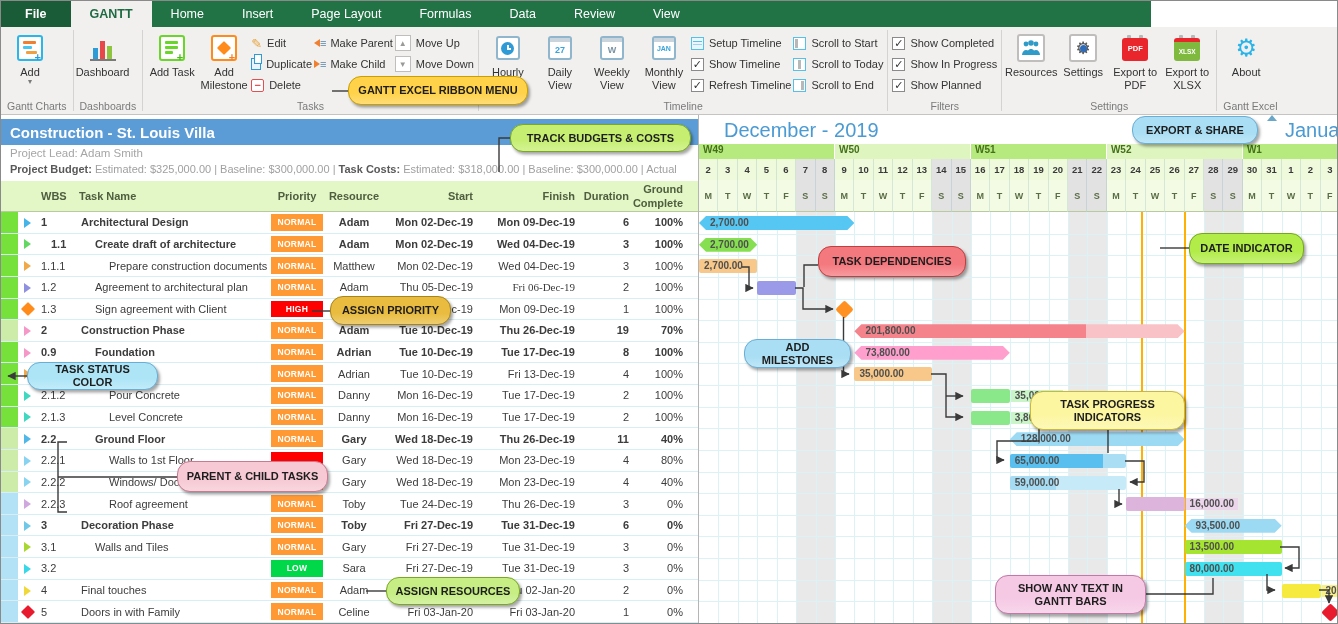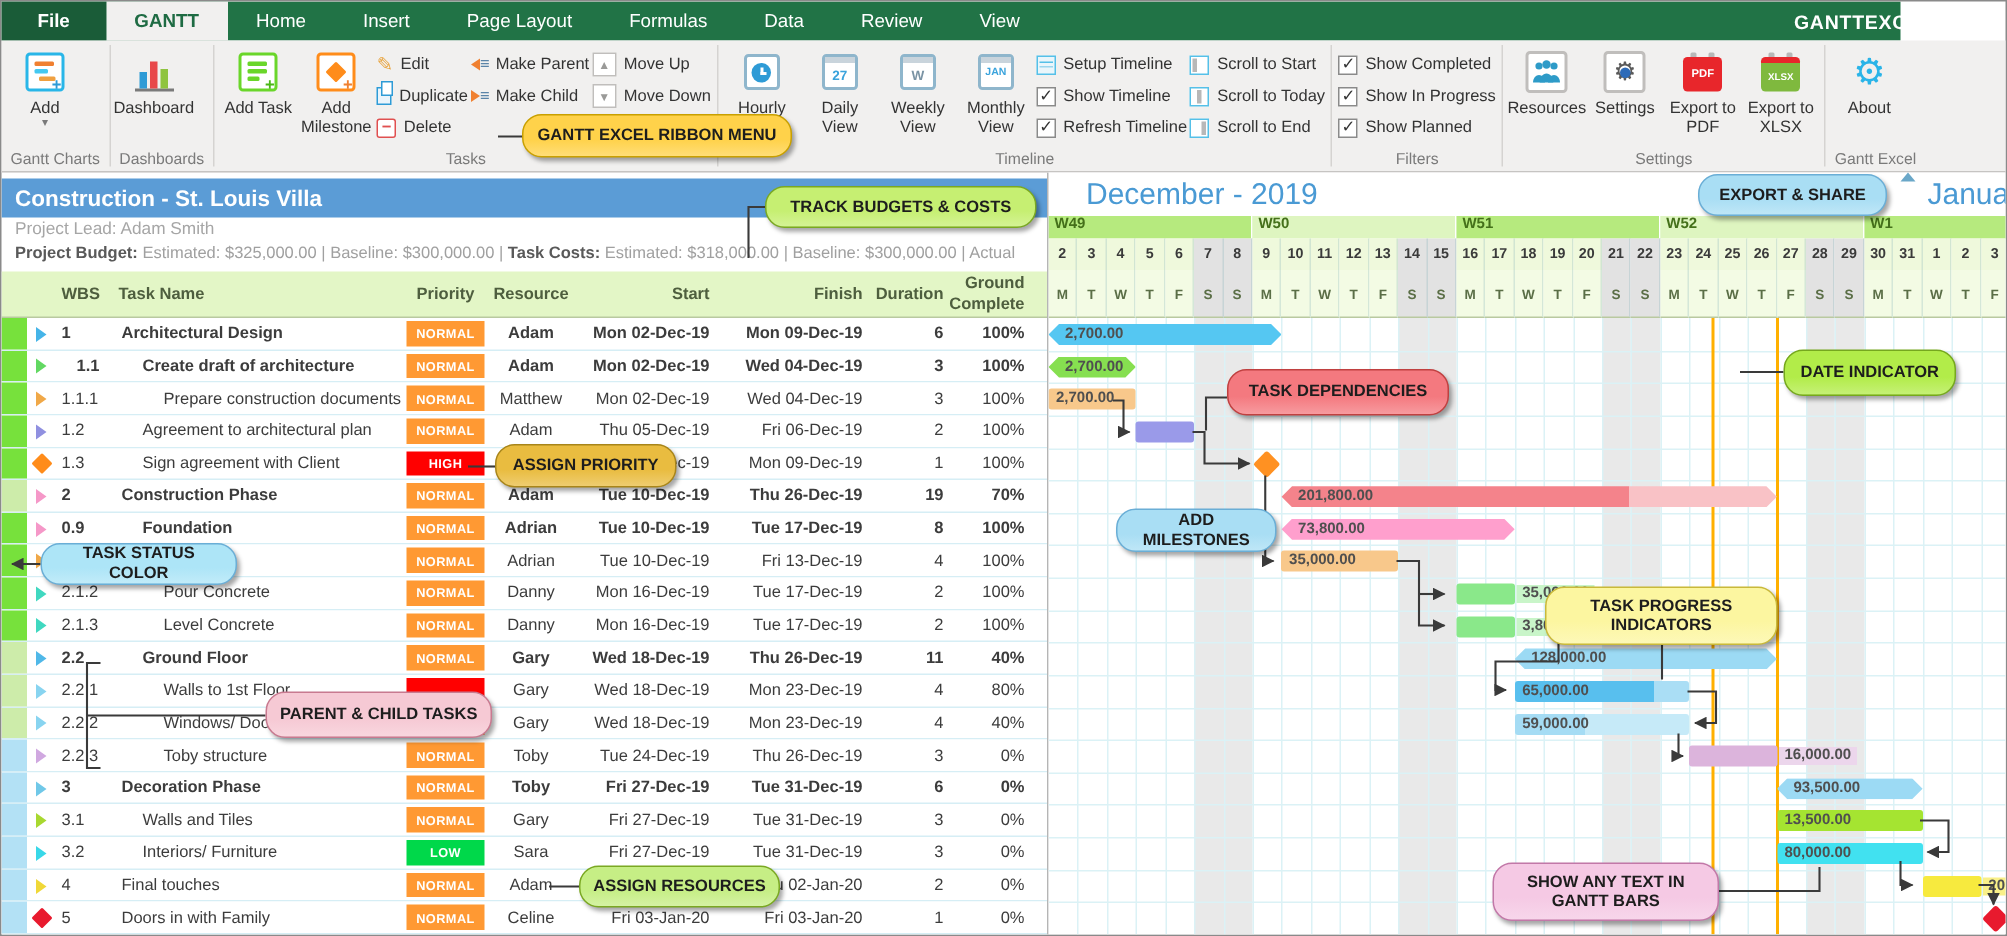--- a/index.html
+++ b/index.html
@@ -1,19 +1,19 @@
 <!DOCTYPE html>
 <html><head>
 <meta charset="utf-8">
 <style>
   html,body{margin:0;padding:0;background:#cfcfcf;font-family:"Liberation Sans","DejaVu Sans",sans-serif;}
   #app{position:relative;width:1338px;height:624px;background:#fff;overflow:hidden;border:1px solid #8a8a8a;box-sizing:border-box;}
   .abs{position:absolute;}
   
-  #tabbar{left:0;top:0;width:1266px;height:26px;background:#217346;display:flex;align-items:stretch;}
+  #tabbar{left:0;top:0;width:1150px;height:26px;background:#217346;display:flex;align-items:stretch;}
   .tab{display:flex;align-items:center;padding:0 19px;color:#fff;font-size:12.5px;cursor:default;}
   .tab.file{background:#1a5c38;font-weight:bold;padding:0 24px;}
   .tab.active{background:#f1f0ef;color:#1e6b43;font-weight:bold;}
   #brand{position:absolute;right:12px;top:0;height:26px;display:flex;align-items:center;color:#fff;font-weight:bold;font-size:13px;letter-spacing:.5px;}
   
   #ribbon{left:0;top:26px;width:1338px;height:88px;background:#f1f0ef;border-bottom:1px solid #c6c4c2;display:flex;align-items:stretch;box-sizing:border-box;}
   .rgroup{position:relative;display:flex;flex-direction:column;padding:2px 4px 0 4px;}
   .rgroup .gbody{flex:1;display:flex;align-items:flex-start;gap:2px;}
   .rgroup .gname{text-align:center;font-size:10.5px;color:#7a7a7a;padding:1px 2px 2px;}
   .gsep{width:1px;background:#d5d3d1;margin:3px 0;}
@@ -407,21 +407,21 @@
         <div class="tcell" style="left: 640px; width: 52px; justify-content: flex-end; padding-right: 10px; box-sizing: border-box;">100%</div>
       </div>
       <div class="trow" style="top: 64.8947px; height: 21.6316px;">
         <div class="strip" style="background: rgb(119, 225, 60);"></div>
         <div class="chev" style="border-left: 7px solid rgb(144, 144, 224); top: 5.81579px;"></div>
         <div class="tcell" style="left: 40px; width: 38px; justify-content: flex-start;">1.2</div>
         <div class="tcell" style="left: 78px; width: 190px; justify-content: flex-start; padding-left: 16px; box-sizing: border-box;">Agreement to architectural plan</div>
         <div class="prio" style="left: 270px; width: 52px; background: rgb(255, 153, 51);">NORMAL</div>
         <div class="tcell" style="left: 324px; width: 58px; justify-content: center;">Adam</div>
         <div class="tcell" style="left: 384px; width: 98px; justify-content: flex-end; padding-right: 10px; box-sizing: border-box;">Thu 05-Dec-19</div>
-        <div class="tcell" style="left: 484px; width: 100px; justify-content: flex-end; padding-right: 10px; box-sizing: border-box;">Fri 06-Dec-19</div>
+        <div class="tcell" style="left: 484px; width: 100px; justify-content: flex-end; padding-right: 10px; box-sizing: border-box; font-family: Liberation Serif, serif;">Fri 06-Dec-19</div>
         <div class="tcell" style="left: 586px; width: 52px; justify-content: flex-end; padding-right: 10px; box-sizing: border-box;">2</div>
         <div class="tcell" style="left: 640px; width: 52px; justify-content: flex-end; padding-right: 10px; box-sizing: border-box;">100%</div>
       </div>
       <div class="trow" style="top: 86.5263px; height: 21.6316px;">
         <div class="strip" style="background: rgb(119, 225, 60);"></div>
         <div class="rdiamond" style="background: rgb(255, 140, 26); top: 5.81579px;"></div>
         <div class="tcell" style="left: 40px; width: 38px; justify-content: flex-start;">1.3</div>
         <div class="tcell" style="left: 78px; width: 190px; justify-content: flex-start; padding-left: 16px; box-sizing: border-box;">Sign agreement with Client</div>
         <div class="prio" style="left: 270px; width: 52px; background: rgb(255, 0, 0);">HIGH</div>
         <div class="tcell" style="left: 324px; width: 58px; justify-content: center;"></div>
@@ -523,21 +523,21 @@
         <div class="tcell" style="left: 324px; width: 58px; justify-content: center;">Gary</div>
         <div class="tcell" style="left: 384px; width: 98px; justify-content: flex-end; padding-right: 10px; box-sizing: border-box;">Wed 18-Dec-19</div>
         <div class="tcell" style="left: 484px; width: 100px; justify-content: flex-end; padding-right: 10px; box-sizing: border-box;">Mon 23-Dec-19</div>
         <div class="tcell" style="left: 586px; width: 52px; justify-content: flex-end; padding-right: 10px; box-sizing: border-box;">4</div>
         <div class="tcell" style="left: 640px; width: 52px; justify-content: flex-end; padding-right: 10px; box-sizing: border-box;">40%</div>
       </div>
       <div class="trow" style="top: 281.211px; height: 21.6316px;">
         <div class="strip" style="background: rgb(179, 225, 245);"></div>
         <div class="chev" style="border-left: 7px solid rgb(208, 168, 224); top: 5.81579px;"></div>
         <div class="tcell" style="left: 40px; width: 38px; justify-content: flex-start;">2.2.3</div>
-        <div class="tcell" style="left: 78px; width: 190px; justify-content: flex-start; padding-left: 30px; box-sizing: border-box;">Toby structure</div>
+        <div class="tcell" style="left: 78px; width: 190px; justify-content: flex-start; padding-left: 30px; box-sizing: border-box;">Roof agreement</div>
         <div class="prio" style="left: 270px; width: 52px; background: rgb(255, 153, 51);">NORMAL</div>
         <div class="tcell" style="left: 324px; width: 58px; justify-content: center;">Toby</div>
         <div class="tcell" style="left: 384px; width: 98px; justify-content: flex-end; padding-right: 10px; box-sizing: border-box;">Tue 24-Dec-19</div>
         <div class="tcell" style="left: 484px; width: 100px; justify-content: flex-end; padding-right: 10px; box-sizing: border-box;">Thu 26-Dec-19</div>
         <div class="tcell" style="left: 586px; width: 52px; justify-content: flex-end; padding-right: 10px; box-sizing: border-box;">3</div>
         <div class="tcell" style="left: 640px; width: 52px; justify-content: flex-end; padding-right: 10px; box-sizing: border-box;">0%</div>
       </div>
       <div class="trow" style="top: 302.842px; height: 21.6316px;">
         <div class="strip" style="background: rgb(179, 225, 245);"></div>
         <div class="chev" style="border-left: 7px solid rgb(112, 200, 232); top: 5.81579px;"></div>
@@ -559,21 +559,20 @@
         <div class="tcell" style="left: 324px; width: 58px; justify-content: center;">Gary</div>
         <div class="tcell" style="left: 384px; width: 98px; justify-content: flex-end; padding-right: 10px; box-sizing: border-box;">Fri 27-Dec-19</div>
         <div class="tcell" style="left: 484px; width: 100px; justify-content: flex-end; padding-right: 10px; box-sizing: border-box;">Tue 31-Dec-19</div>
         <div class="tcell" style="left: 586px; width: 52px; justify-content: flex-end; padding-right: 10px; box-sizing: border-box;">3</div>
         <div class="tcell" style="left: 640px; width: 52px; justify-content: flex-end; padding-right: 10px; box-sizing: border-box;">0%</div>
       </div>
       <div class="trow" style="top: 346.105px; height: 21.6316px;">
         <div class="strip" style="background: rgb(179, 225, 245);"></div>
         <div class="chev" style="border-left: 7px solid rgb(56, 216, 232); top: 5.81579px;"></div>
         <div class="tcell" style="left: 40px; width: 38px; justify-content: flex-start;">3.2</div>
-        <div class="tcell" style="left: 78px; width: 190px; justify-content: flex-start; padding-left: 16px; box-sizing: border-box;">Interiors/ Furniture</div>
         <div class="prio" style="left: 270px; width: 52px; background: rgb(0, 216, 74);">LOW</div>
         <div class="tcell" style="left: 324px; width: 58px; justify-content: center;">Sara</div>
         <div class="tcell" style="left: 384px; width: 98px; justify-content: flex-end; padding-right: 10px; box-sizing: border-box;">Fri 27-Dec-19</div>
         <div class="tcell" style="left: 484px; width: 100px; justify-content: flex-end; padding-right: 10px; box-sizing: border-box;">Tue 31-Dec-19</div>
         <div class="tcell" style="left: 586px; width: 52px; justify-content: flex-end; padding-right: 10px; box-sizing: border-box;">3</div>
         <div class="tcell" style="left: 640px; width: 52px; justify-content: flex-end; padding-right: 10px; box-sizing: border-box;">0%</div>
       </div>
       <div class="trow" style="top: 367.737px; height: 21.6316px;">
         <div class="strip" style="background: rgb(179, 225, 245);"></div>
         <div class="chev" style="border-left: 7px solid rgb(240, 216, 56); top: 5.81579px;"></div>

